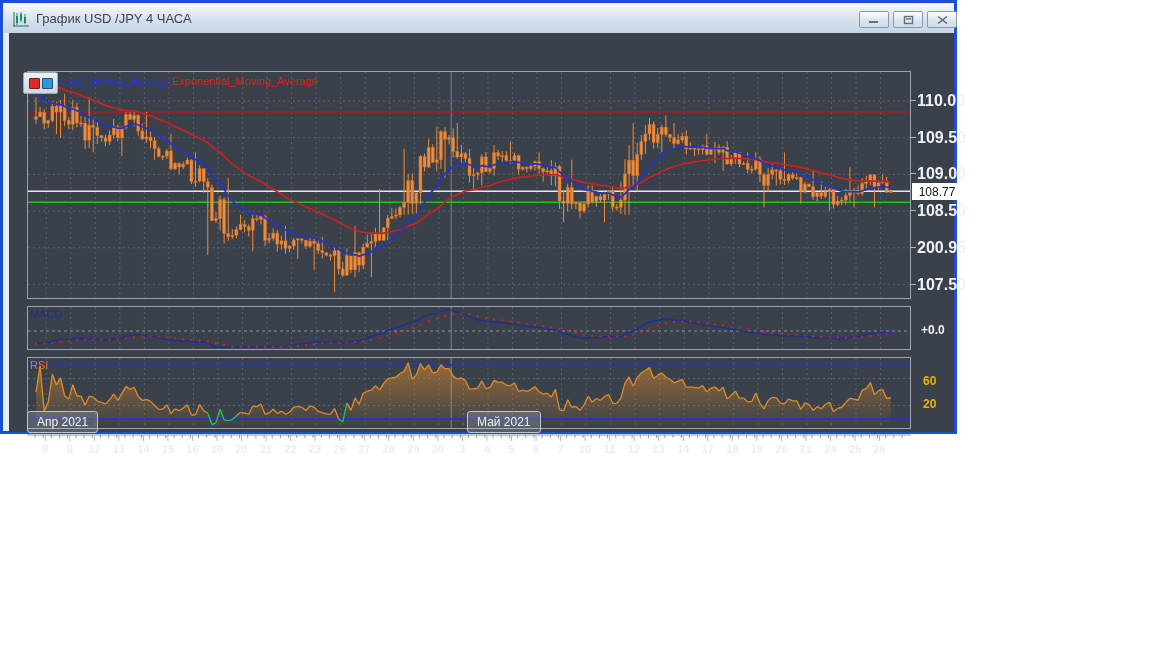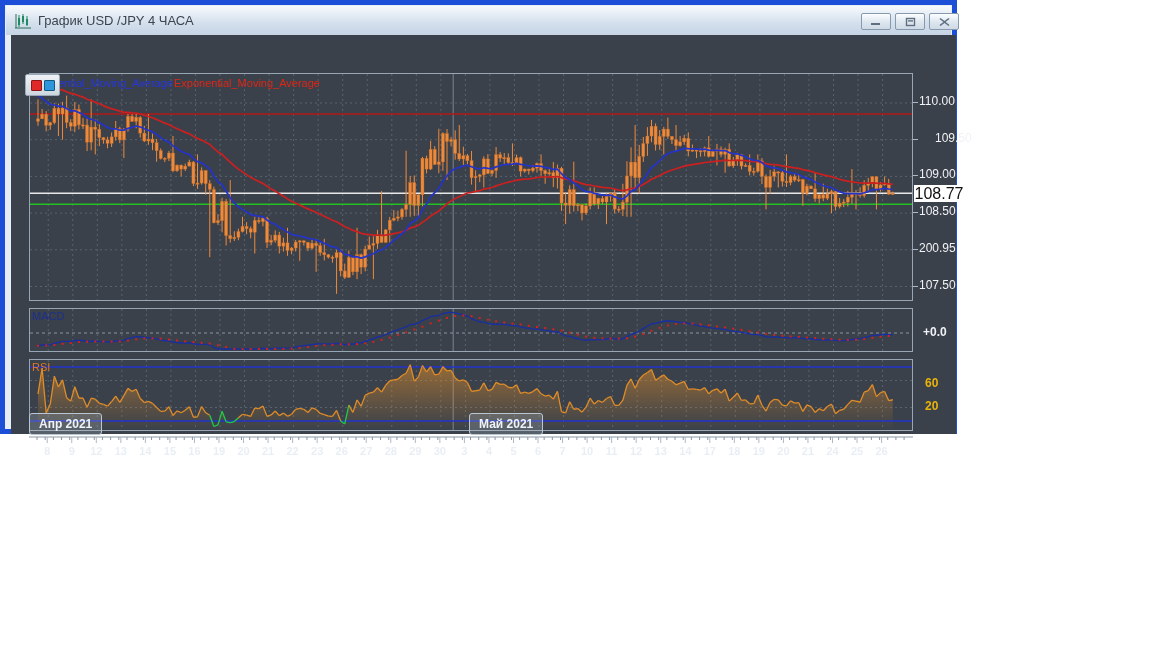--- a/index.html
+++ b/index.html
@@ -1,18 +1,18 @@
 <!DOCTYPE html>
 <html><head>
 <meta charset="utf-8">
 <style>
   html,body{margin:0;padding:0;background:#ffffff;font-family:"Liberation Sans",sans-serif;}
   #stage{position:relative;width:1152px;height:648px;background:#ffffff;overflow:hidden;}
   #window{position:absolute;left:0;top:0;width:957px;height:434px;background:#e8eef5;
-          border:5px solid #1d4ed8;box-sizing:border-box;}
+          border:3px solid #1d4ed8;box-sizing:border-box;}
   
   #titlebar{position:absolute;left:1px;top:1px;right:1px;height:29px;
             background:linear-gradient(#f7fafd,#d3dfec 60%,#c6d4e4);display:flex;align-items:center;}
   #title-icon{width:18px;height:16px;margin-left:8px;}
   #title-text{margin-left:6px;font-size:13px;color:#3c4450;}
   .winbtn{position:absolute;top:8px;width:30px;height:17px;border:1px solid #8799ad;border-radius:2px;
           background:linear-gradient(#fdfeff,#dde6ef 55%,#cfdae6);box-sizing:border-box;
           display:flex;align-items:center;justify-content:center;cursor:default;}
   #btn-min{left:856px;} #btn-max{left:890px;} #btn-close{left:924px;}
   
@@ -29,32 +29,32 @@
   #legend-panel{position:absolute;left:14px;top:39px;width:33px;height:20px;z-index:4;
                 background:linear-gradient(#eef2f6,#cdd6df);border:1px solid #9aa7b5;border-radius:2px;
                 display:flex;align-items:center;justify-content:center;gap:2px;}
   .legend-sq{width:11px;height:11px;border-radius:1px;box-sizing:border-box;}
   #legend-sq-red{background:#e02828;border:1px solid #8f1616;}
   #legend-sq-blue{background:#2e96dd;border:1px solid #15587e;}
   
   #macd-label{position:absolute;left:21px;top:275px;font-size:11px;color:#1c2f8f;z-index:3;}
   #rsi-label{position:absolute;left:21px;top:326px;font-size:11px;color:#e07820;z-index:3;}
   
-  .price-label{position:absolute;left:908px;font-size:12px;font-weight:400;color:#f0f2f5;}
+  .price-label{position:absolute;left:908px;font-size:16px;font-weight:700;color:#f0f2f5;}
   .axis-tick{position:absolute;left:902px;width:5px;height:1px;background:#aeb9c6;}
   #price-tag{position:absolute;left:903px;top:150px;width:50px;height:17px;background:#ffffff;
-             color:#111;font-size:16px;display:flex;align-items:center;justify-content:center;}
+             color:#111;font-size:12px;display:flex;align-items:center;justify-content:center;}
   #macd-zero-label{position:absolute;left:912px;top:290px;font-size:12px;font-weight:600;color:#f0f2f5;}
   .rsi-level-label{position:absolute;left:914px;font-size:12px;font-weight:600;color:#eab308;}
   
   .date-label{position:absolute;top:410px;font-size:11px;font-weight:700;color:#e9eef5;transform:translateX(-50%);}
   
   .month-btn{position:absolute;top:378px;height:20px;padding:0 9px;z-index:3;
              background:rgba(190,205,220,0.22);border:1px solid #b9c7d4;border-radius:3px;
-             color:#eef3f8;font-size:12px;font-weight:700;display:flex;align-items:center;}
+             color:#eef3f8;font-size:12px;font-weight:400;display:flex;align-items:center;}
   #month-apr{left:18px;} #month-may{left:458px;}
 </style>
 </head>
 <body>
 <div id="stage">
 
   <div id="window">
     <div id="titlebar">
       <svg id="title-icon" viewBox="0 0 18 16">
         <line x1="2" y1="1" x2="2" y2="15" stroke="#2c6e57" stroke-width="1"></line>
@@ -1130,21 +1130,21 @@
       <span id="legend-ma-fast">Exponential_Moving_Average</span>
       <span id="legend-ma-slow">Exponential_Moving_Average</span>
 
       <span id="macd-label">MACD</span>
       <span id="rsi-label">RSI</span>
 
       <div id="price-axis">
           <div class="axis-tick" style="top: 67px;"></div>
           <span class="price-label" style="top: 59px;">110.00</span>
           <div class="axis-tick" style="top: 103.7px;"></div>
-          <span class="price-label" style="top: 95.7px; margin-left: 16px;">109.50</span>
+          <span class="price-label" style="top: 95.7px;">109.50</span>
           <div class="axis-tick" style="top: 140.4px;"></div>
           <span class="price-label" style="top: 132.4px;">109.00</span>
           <div class="axis-tick" style="top: 177.1px;"></div>
           <span class="price-label" style="top: 169.1px;">108.50</span>
           <div class="axis-tick" style="top: 213.8px;"></div>
           <span class="price-label" style="top: 205.8px;">200.95</span>
           <div class="axis-tick" style="top: 250.5px;"></div>
           <span class="price-label" style="top: 242.5px;">107.50</span>
         </div>
       <div id="price-tag">108.77</div>

